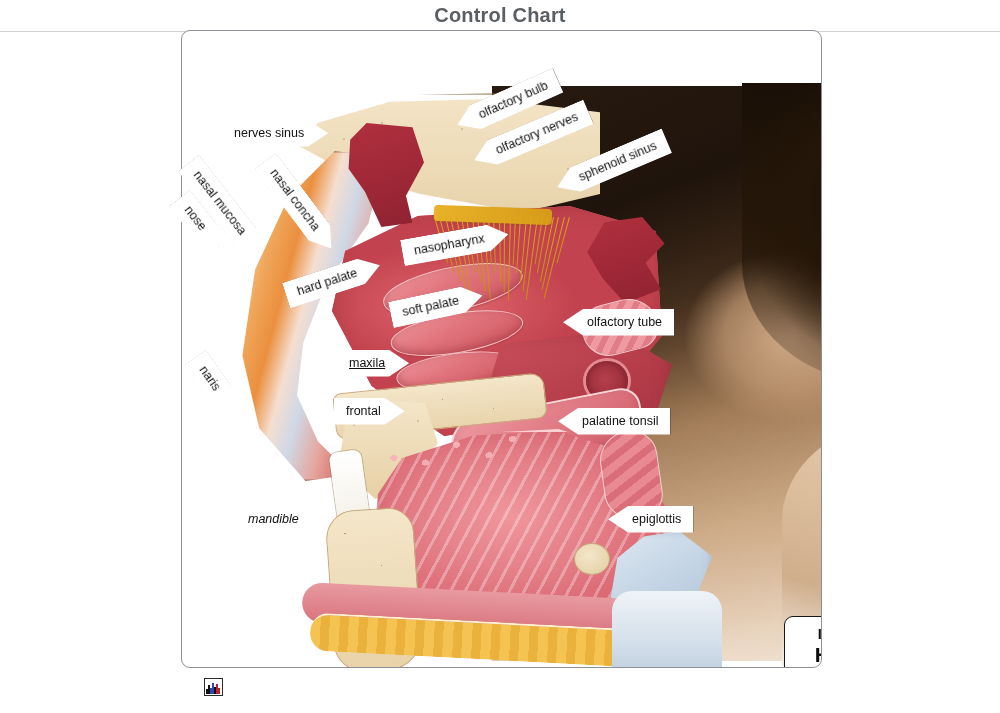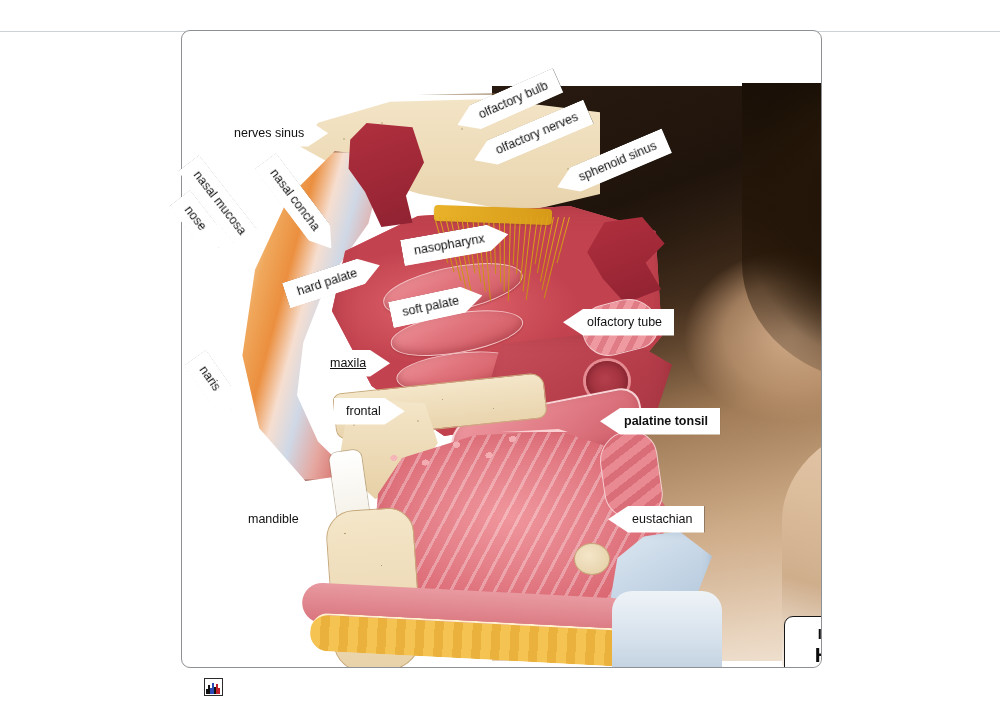--- a/index.html
+++ b/index.html
@@ -354,20 +354,21 @@
     background:#ffffff;border:1px solid #2b2b2b;
     display:block;z-index:70;
   }
   .logo i{position:absolute;bottom:1px;width:2px;display:block;}
 </style>
 </head>
 <body>
 
 <div id="page">
 
+  <div class="page-title">Control Chart</div>
   <div class="title-rule"></div>
 
   <div class="card"></div>
 
   <div class="stage">
 
     <div class="photo"></div>
     <div class="hair"></div>
 
     <div class="jaw"></div>
@@ -471,35 +472,35 @@
   <div class="lbl r" style="left:282px;top:283px;transform:rotate(-18deg);transform-origin:left top;">
       <span>hard palate</span>
     </div>
   <div class="lbl r" style="left:388px;top:302px;transform:rotate(-12deg);transform-origin:left top;">
       <span>soft palate</span>
     </div>
   <div class="lbl l" style="left:563px;top:309px;">
       <span>olfactory tube</span>
     </div>
 
-  <div class="lbl r" style="left:318px;top:350px;text-decoration:underline;">
+  <div class="lbl r" style="left:337px;top:350px;text-decoration:underline;">
       <span>maxila</span>
     </div>
   <div class="lbl r" style="left:334px;top:398px;">
       <span>frontal</span>
     </div>
-  <div class="lbl l" style="left:600px;top:408px;font-weight:bold;">
+  <div class="lbl l" style="left:558px;top:408px;">
       <span>palatine tonsil</span>
     </div>
 
-  <div class="lbl r" style="left:236px;top:506px;">
+  <div class="lbl r" style="left:236px;top:506px;font-style:italic;">
       <span>mandible</span>
     </div>
   <div class="lbl l" style="left:608px;top:506px;">
-      <span>eustachian</span>
+      <span>epiglottis</span>
     </div>
 
   <div class="logo">
     <i style="left:1px;height:5px;background:#111;"></i>
     <i style="left:3px;height:9px;background:#111;"></i>
     <i style="left:5px;height:6px;background:#2b49b5;"></i>
     <i style="left:7px;height:11px;background:#2b49b5;"></i>
     <i style="left:9px;height:7px;background:#111;"></i>
     <i style="left:11px;height:10px;background:#c0202a;"></i>
     <i style="left:13px;height:6px;background:#c0202a;"></i>

